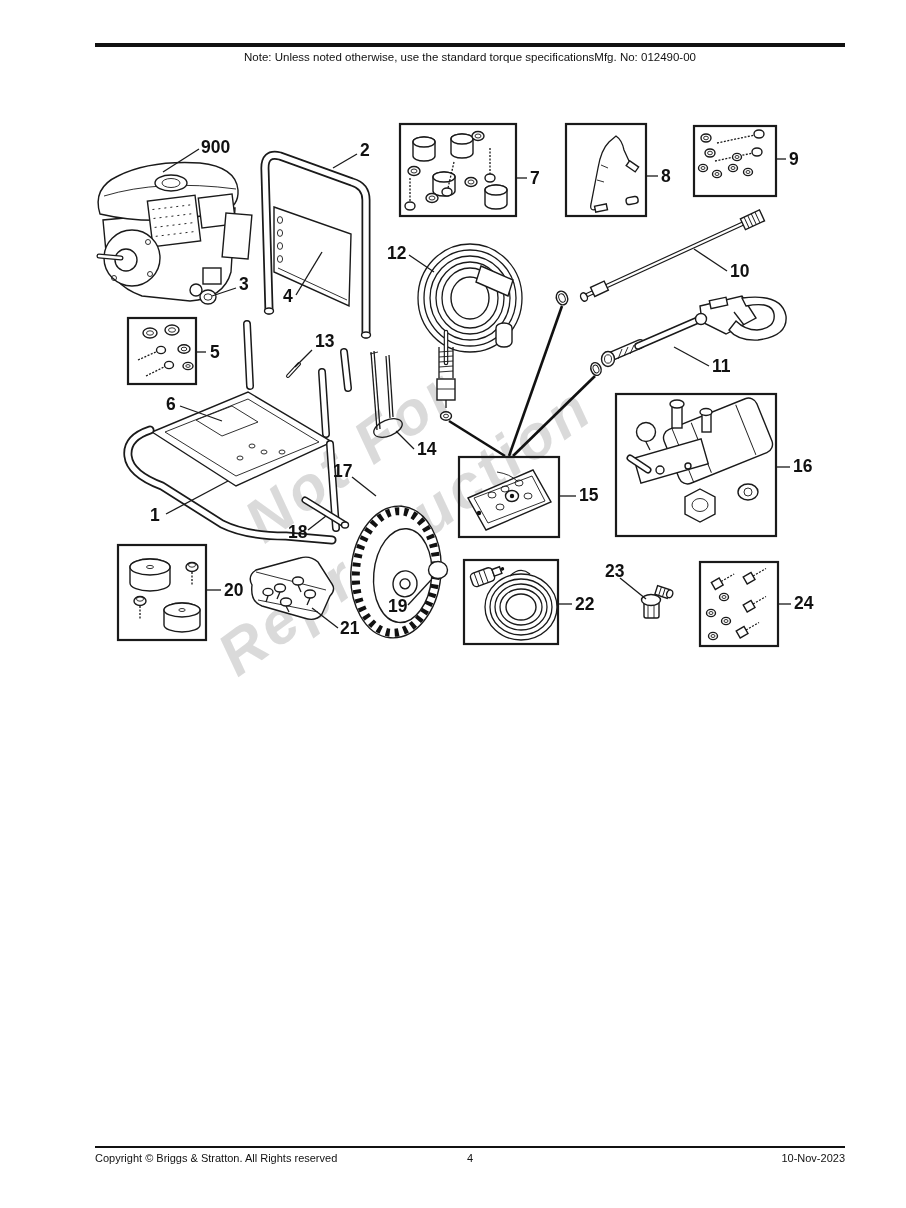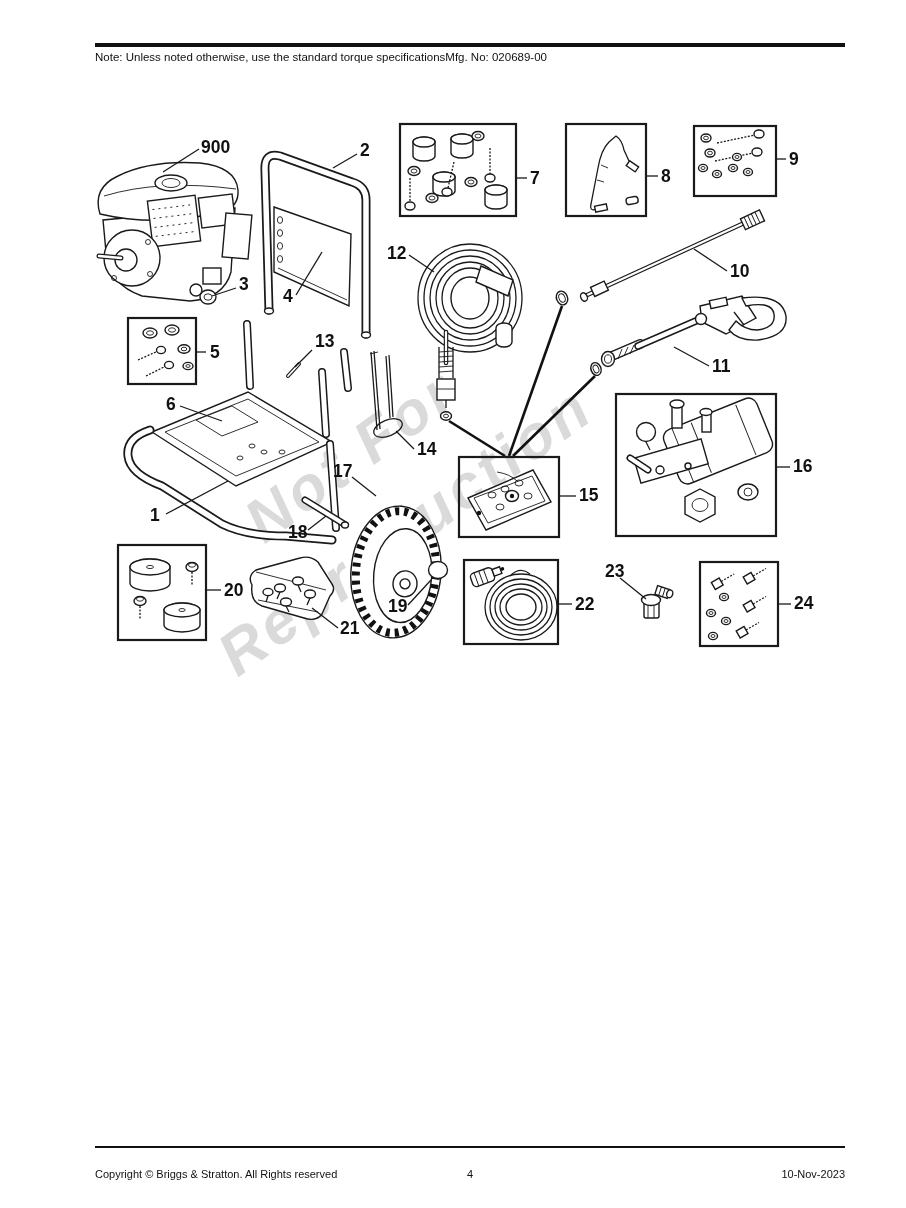--- a/index.html
+++ b/index.html
@@ -2,24 +2,24 @@
 <html><head>
 <meta charset="utf-8">
 <style>
   html,body{margin:0;padding:0;background:#e8e8e8;}
   .page{position:relative;width:906px;height:1208px;background:#ffffff;overflow:hidden;
         font-family:"Liberation Sans",sans-serif;color:#111;}
   
   .header{position:absolute;left:95px;top:38px;width:750px;}
   .title{font-size:21px;font-weight:bold;font-style:italic;letter-spacing:.2px;}
   .hrule{border-top:4px solid #111;margin-top:5px;}
-  .noterow{display:flex;justify-content:flex-start;font-size:11.5px;margin-top:4px;}
+  .noterow{display:flex;justify-content:center;font-size:11.5px;margin-top:4px;}
   
   .footer{position:absolute;left:95px;top:1146px;width:750px;border-top:2.5px solid #111;}
-  .footrow{display:flex;justify-content:space-between;align-items:center;font-size:11px;margin-top:20px;}
+  .footrow{display:flex;justify-content:space-between;align-items:center;font-size:11px;margin-top:4px;}
   .footrow .mid{position:absolute;left:0;right:0;text-align:center;}
   
   .watermark{position:absolute;left:118px;top:398px;width:545px;height:225px;
              transform:rotate(-36deg);text-align:center;color:#bdbdbd;opacity:.55;
              font-weight:bold;font-style:italic;font-size:61px;line-height:1.5;
              letter-spacing:4px;pointer-events:none;}
   
   .ln{stroke:#1a1a1a;stroke-width:1.3;fill:none;}
   .thk{stroke:#111;stroke-width:2.6;fill:none;}
   .box{fill:none;stroke:#1a1a1a;stroke-width:2.2;}
@@ -31,21 +31,21 @@
 </style>
 </head>
 <body>
 
 <div class="page">
 
   <div class="header">
     <div class="hrule"></div>
     <div class="noterow">
       <span>Note: Unless noted otherwise, use the standard torque specifications</span>
-      <span>Mfg. No: 020689-00</span>
+      <span>Mfg. No: 012490-00</span>
     </div>
   </div>
 
   <div class="watermark">
     <div>Not For</div>
     <div>Reproduction</div>
   </div>
 
   <svg width="906" height="1208" viewBox="0 0 906 1208" style="position:absolute;left:0;top:0;">
 

